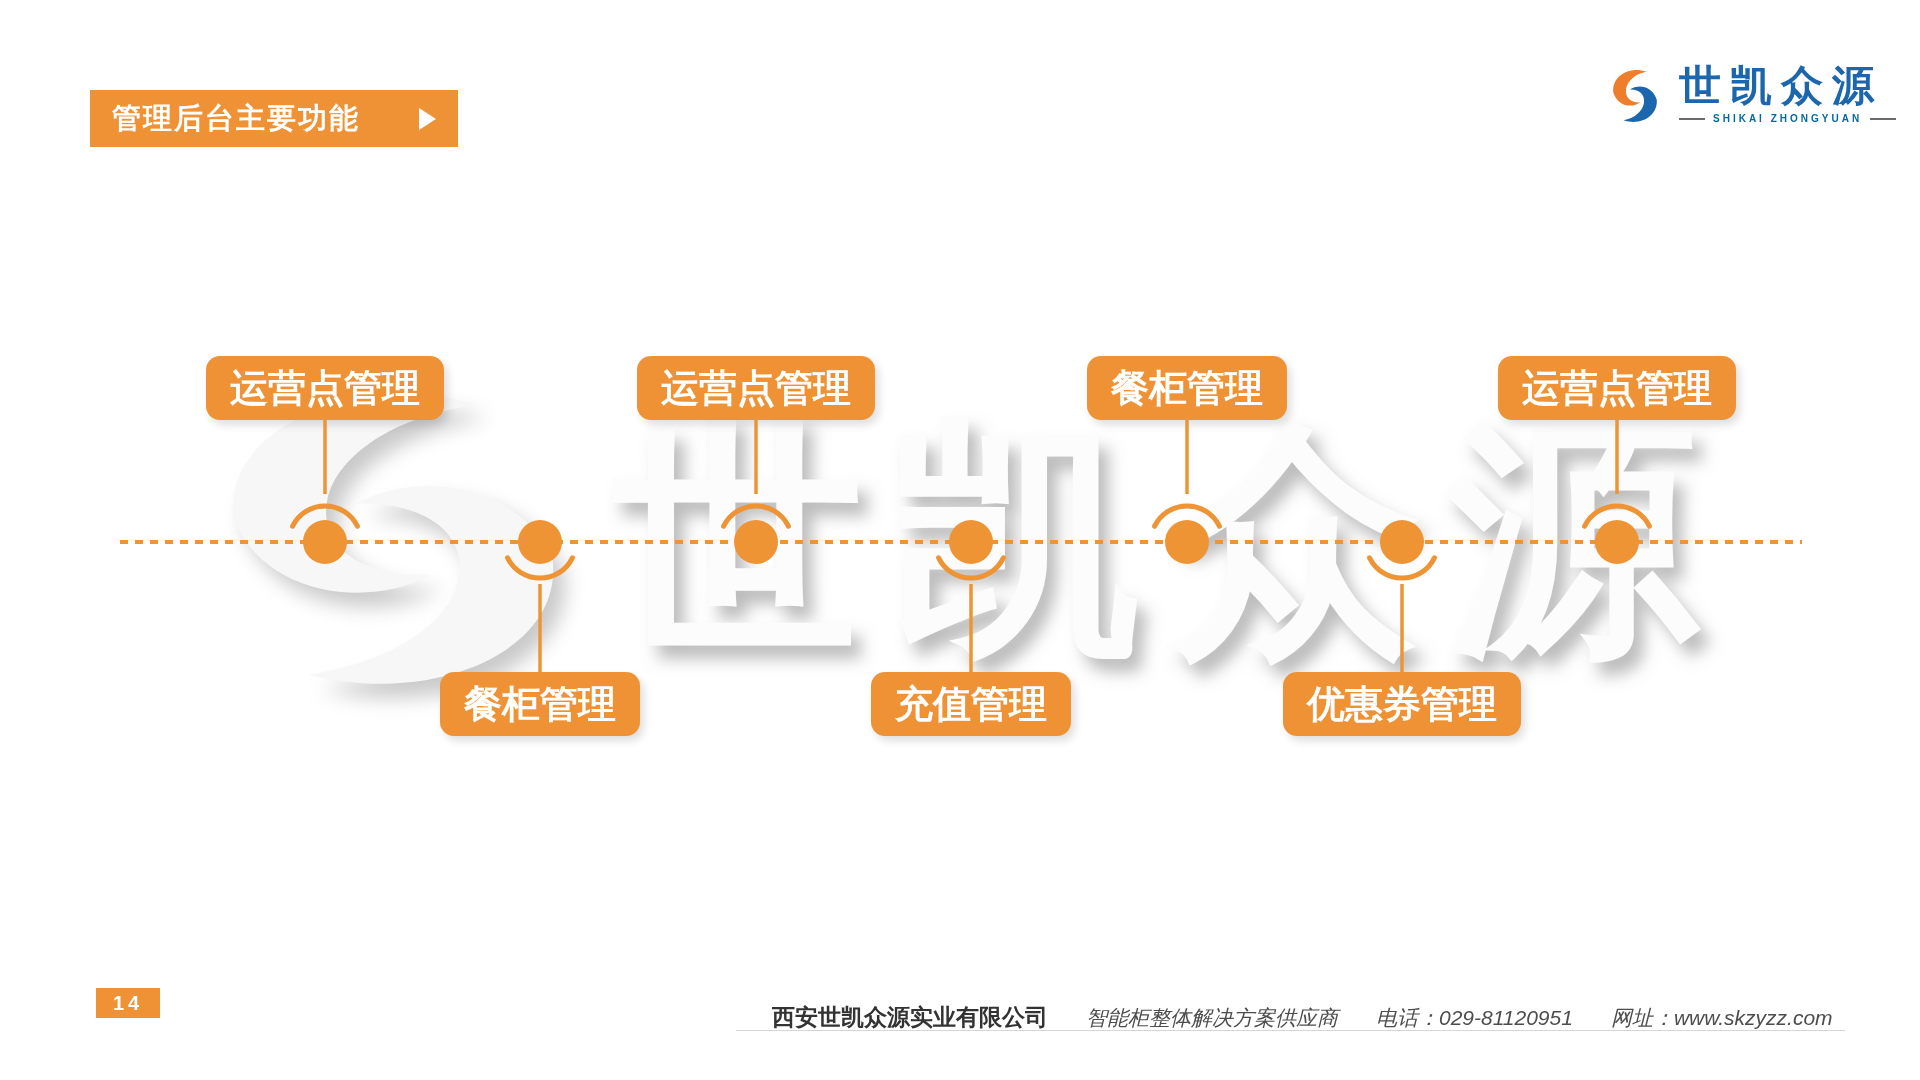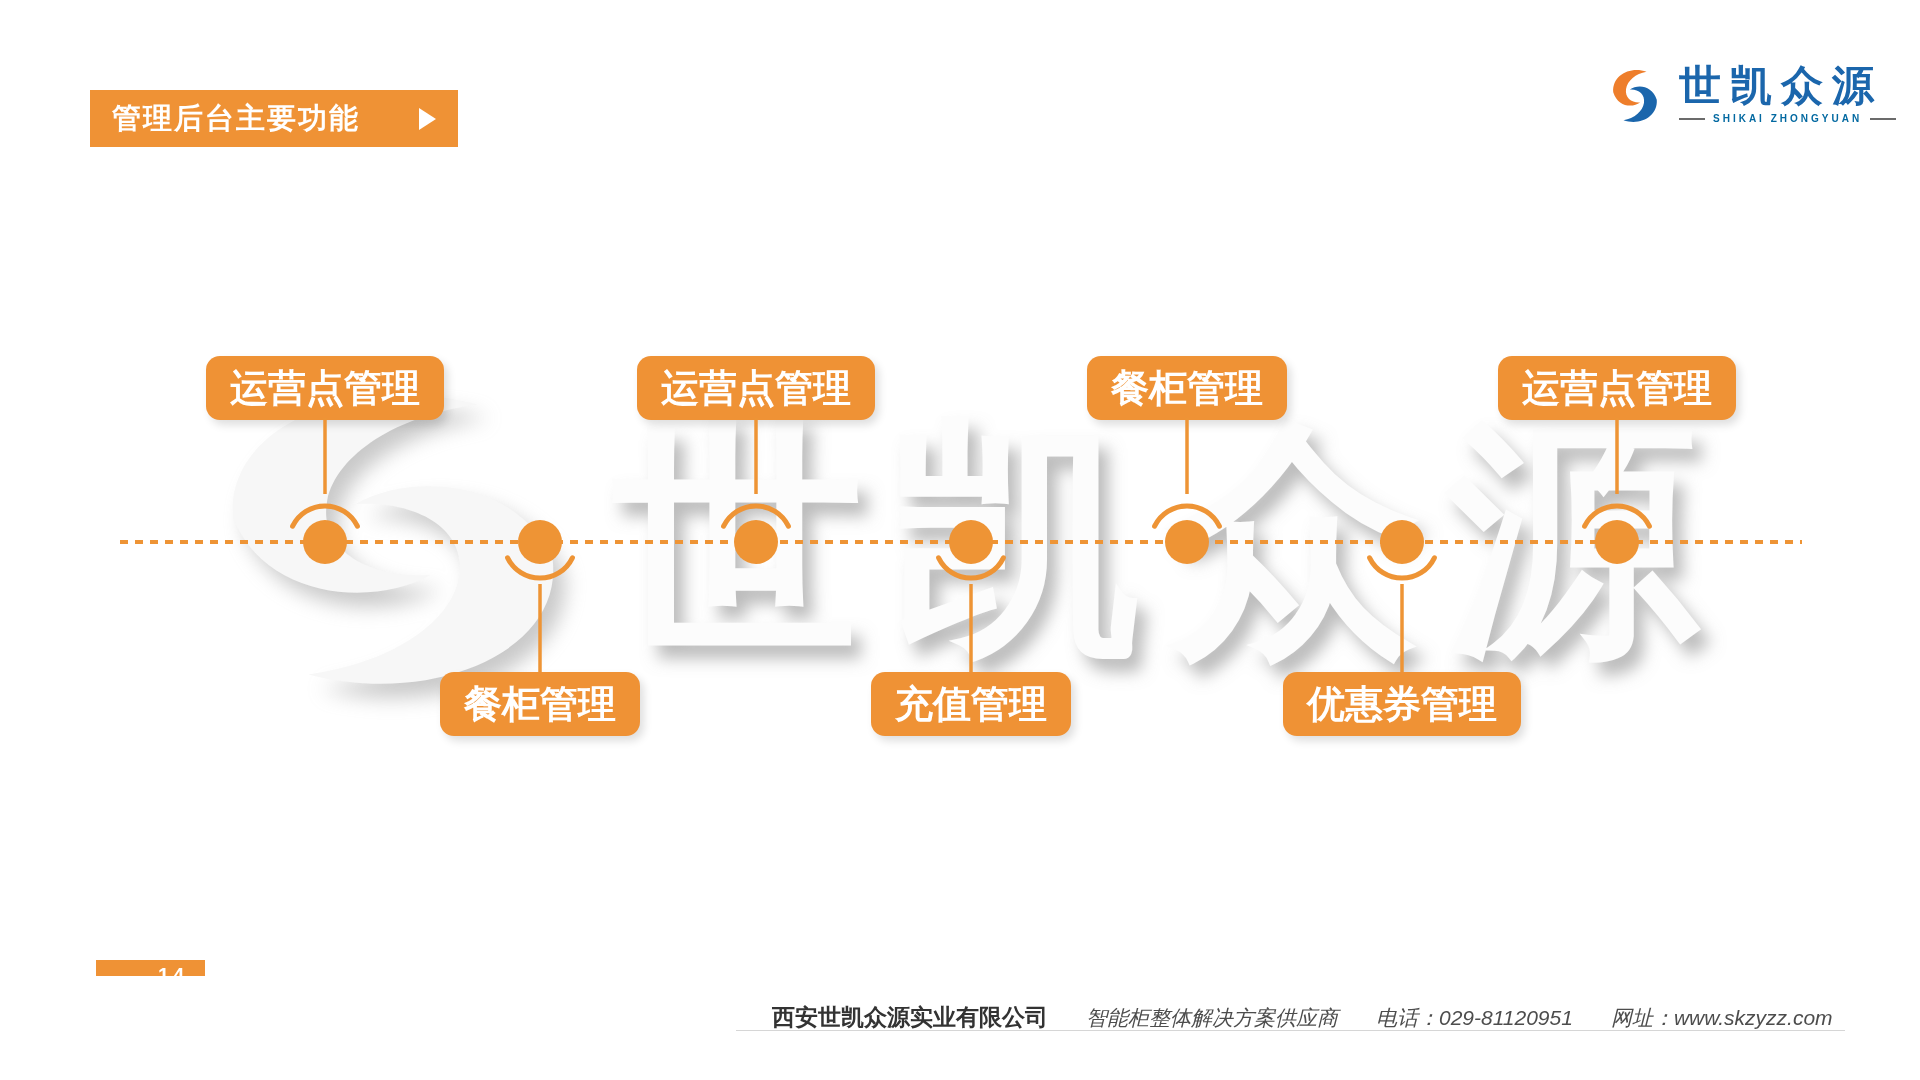--- a/index.html
+++ b/index.html
@@ -63,23 +63,23 @@
   }
   .node.above .node-label{top:356px;}
   .node.below .node-label{top:672px;}
   .node-svg{position:absolute;left:-45px;overflow:visible;}
   .node-svg line{stroke:#EE9435;stroke-width:3.5;}
   .node-svg path{stroke:#EE9435;stroke-width:5;fill:none;stroke-linecap:round;}
   .node-svg circle{fill:#EE9435;}
 
   
   .page-box{
-    position:absolute;left:96px;top:960px;width:64px;height:16px;z-index:3;
+    position:absolute;left:96px;top:988px;width:64px;height:30px;z-index:3;
     background:#EF9235;color:#fff;font-size:20px;font-weight:bold;
-    letter-spacing:4px;text-align:center;line-height:30px;padding-left:45px;
+    letter-spacing:4px;text-align:center;line-height:30px;
   }
   .footer-divider{position:absolute;left:736px;top:1030px;width:1109px;height:1px;background:#d6d6d6;z-index:3;}
   .footer-text{
     position:absolute;left:772px;top:1002px;z-index:3;
     display:flex;align-items:baseline;gap:38px;white-space:nowrap;text-align:right;
   }
   .footer-text .company{font-size:23px;font-weight:bold;color:#333;}
   .footer-text .seg{font-size:21px;color:#4d4d4d;font-style:italic;}
 </style>
 </head>

